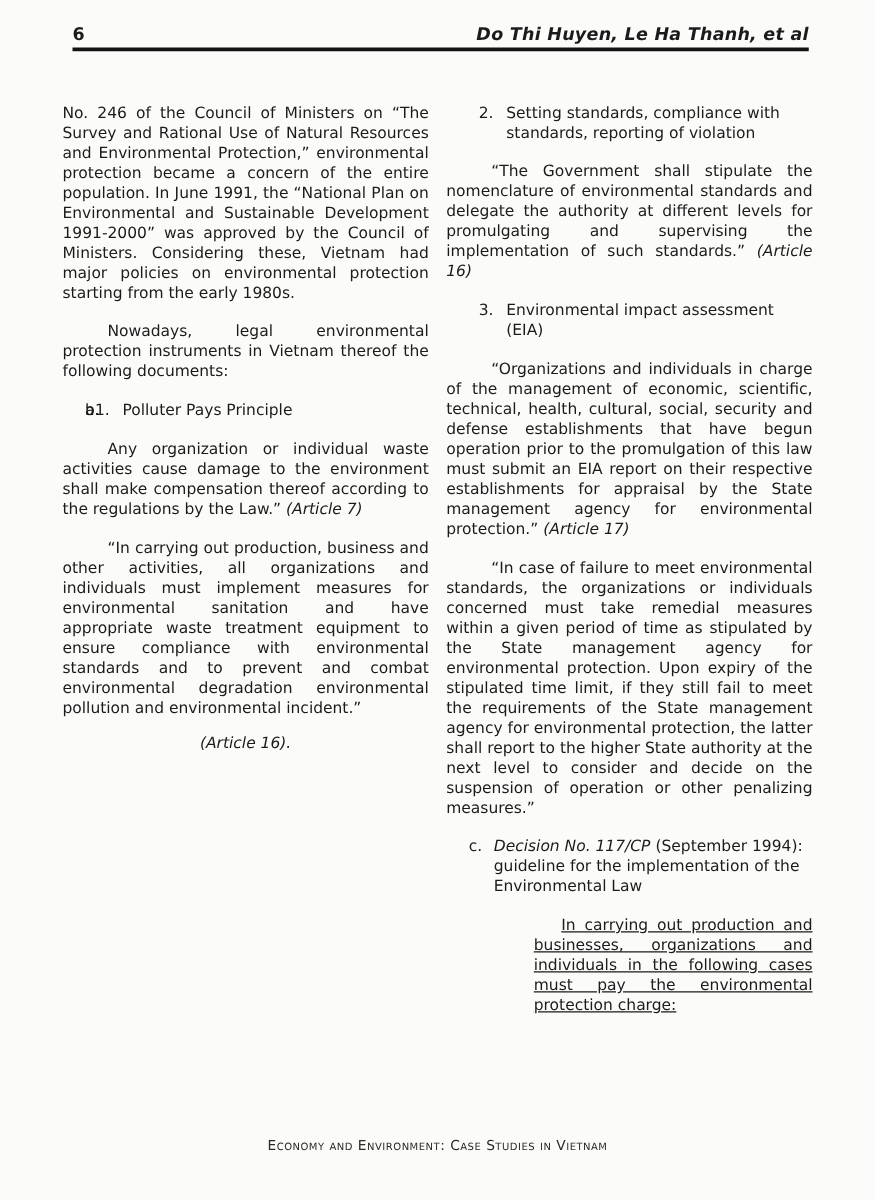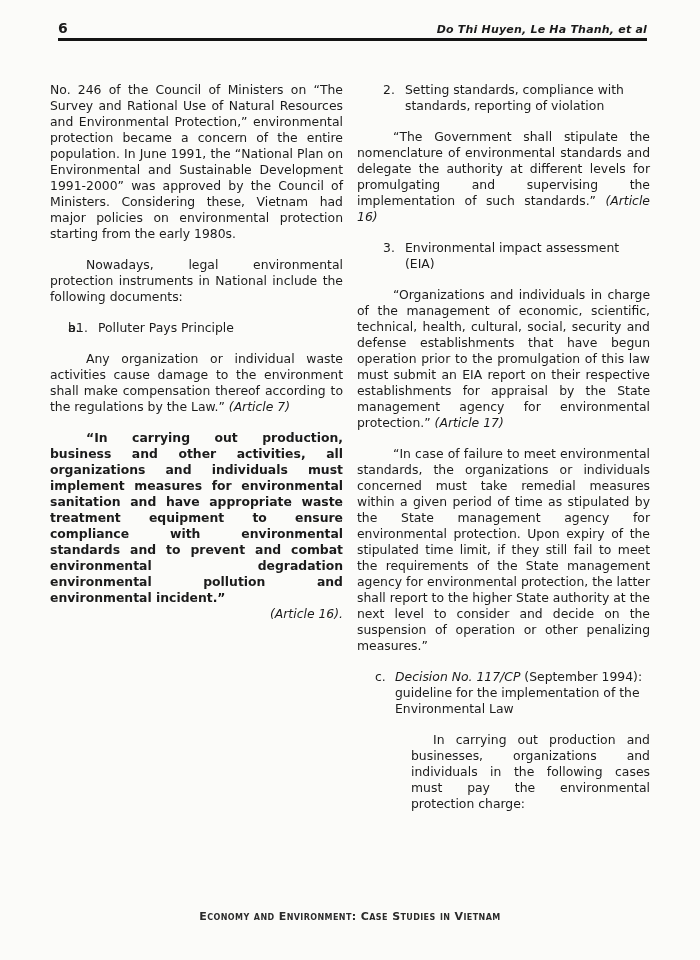--- a/index.html
+++ b/index.html
@@ -14,49 +14,48 @@
   .page { position: relative; width: 700px; height: 960px; }
 
   
   .pagehead {
     position: absolute; top: 20px; left: 58px; right: 53px;
     display: flex; justify-content: space-between; align-items: flex-end;
     border-bottom: 3.5px solid #141414;
     padding-bottom: 2px;
   }
   .pnum { font-weight: 700; font-size: 14px; }
-  .runhead { font-weight: 700; font-style: italic; font-size: 11px; letter-spacing: 0.2px; }
+  .runhead { font-weight: 700; font-style: italic; font-size: 14px; letter-spacing: 0.2px; }
 
   
   .bodyarea {
     position: absolute; top: 82px; left: 50px; right: 50px;
     display: flex; gap: 14px;
   }
   .col { flex: 1; min-width: 0; font-size: 12.4px; line-height: 16px; text-align: justify; }
 
   .para { margin: 0 0 15px; text-indent: 36px; }
   .para.noindent { text-indent: 0; }
-  .para.keep { margin-bottom: 0; font-weight: bold; }
+  .para.keep { margin-bottom: 12px; }
 
   .li { position: relative; margin: 0 0 15px; text-align: left; }
   .li.alpha { padding-left: 38px; }
   .li.alpha .marker { position: absolute; left: 18px; }
   .li.num { padding-left: 48px; }
   .li.num .marker { position: absolute; left: 26px; }
 
   .cite { font-style: italic; }
-  .citeline { font-style: italic; margin: 0 0 15px; text-align: right; }
+  .citeline { font-style: italic; margin: 0 0 15px; text-align: center; }
 
-  .para.nested { margin-left: 54px; text-indent: 22px; margin-bottom: 0; }
+  .para.nested { margin-left: 70px; text-indent: 22px; margin-bottom: 0; text-decoration: underline; }
 
   
   .pagefoot {
     position: absolute; left: 50px; right: 50px; bottom: 36px;
     text-align: center;
-    font-weight: bold;
   }
   .foot-text {
     font-variant: small-caps;
     font-size: 11px;
     letter-spacing: 0.4px;
     color: #2a2a2a;
   }
 </style>
 </head>
 <body>
@@ -66,21 +65,21 @@
   <header class="pagehead">
     <span class="pnum">6</span>
     <span class="runhead">Do Thi Huyen, Le Ha Thanh, et al</span>
   </header>
 
   <main class="bodyarea">
 
     <section class="col">
       <p class="para noindent">No. 246 of the Council of Ministers on “The Survey and Rational Use of Natural Resources and Environmental Protection,” environmental protection became a concern of the entire population. In June 1991, the “National Plan on Environmental and Sustainable Development 1991-2000” was approved by the Council of Ministers. Considering these, Vietnam had major policies on environmental protection starting from the early 1980s.</p>
 
-      <p class="para">Nowadays, legal environmental protection instruments in National include the following documents:</p>
+      <p class="para">Nowadays, legal environmental protection instruments in Vietnam thereof the following documents:</p>
 
       <div class="li alpha">
         <span class="marker">a.</span>
       </div>
 
       <div class="li alpha">
         <span class="marker">b.</span>
       </div>
 
       <div class="li num">

